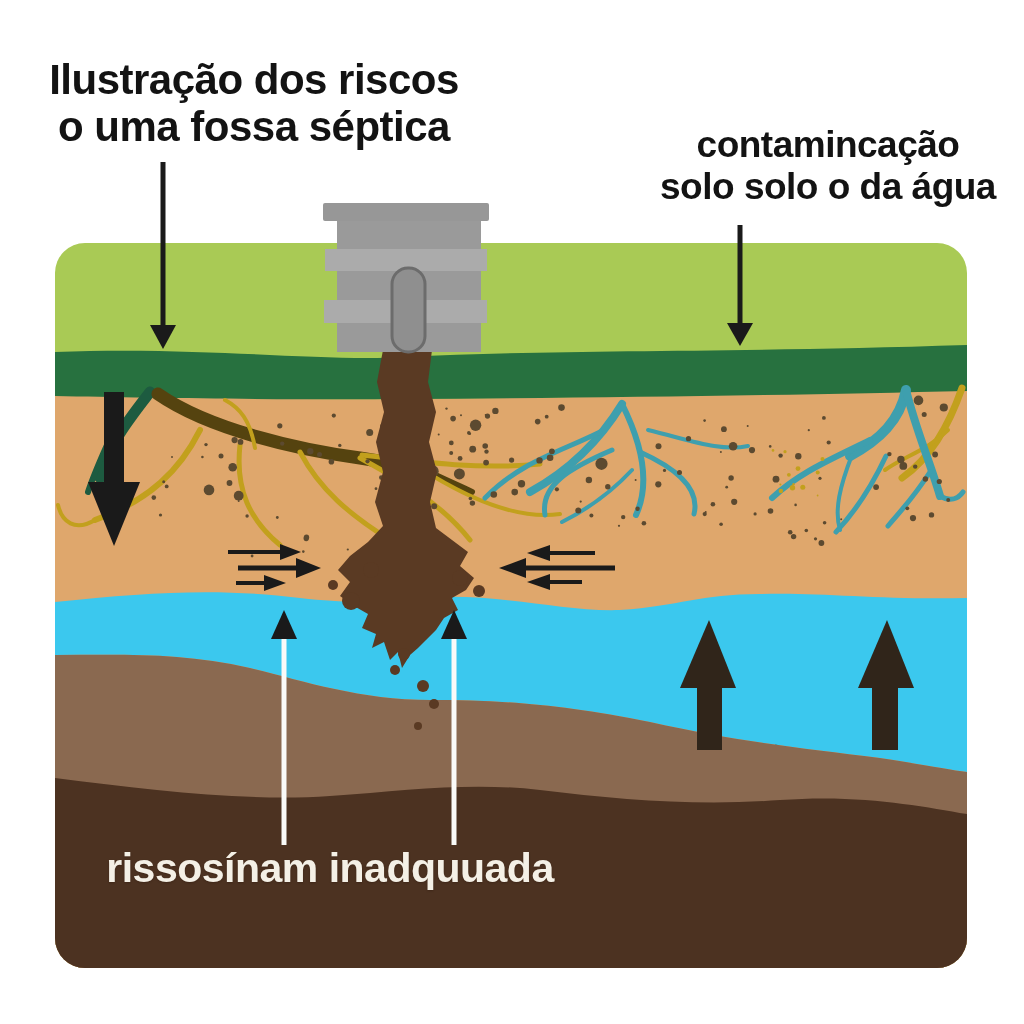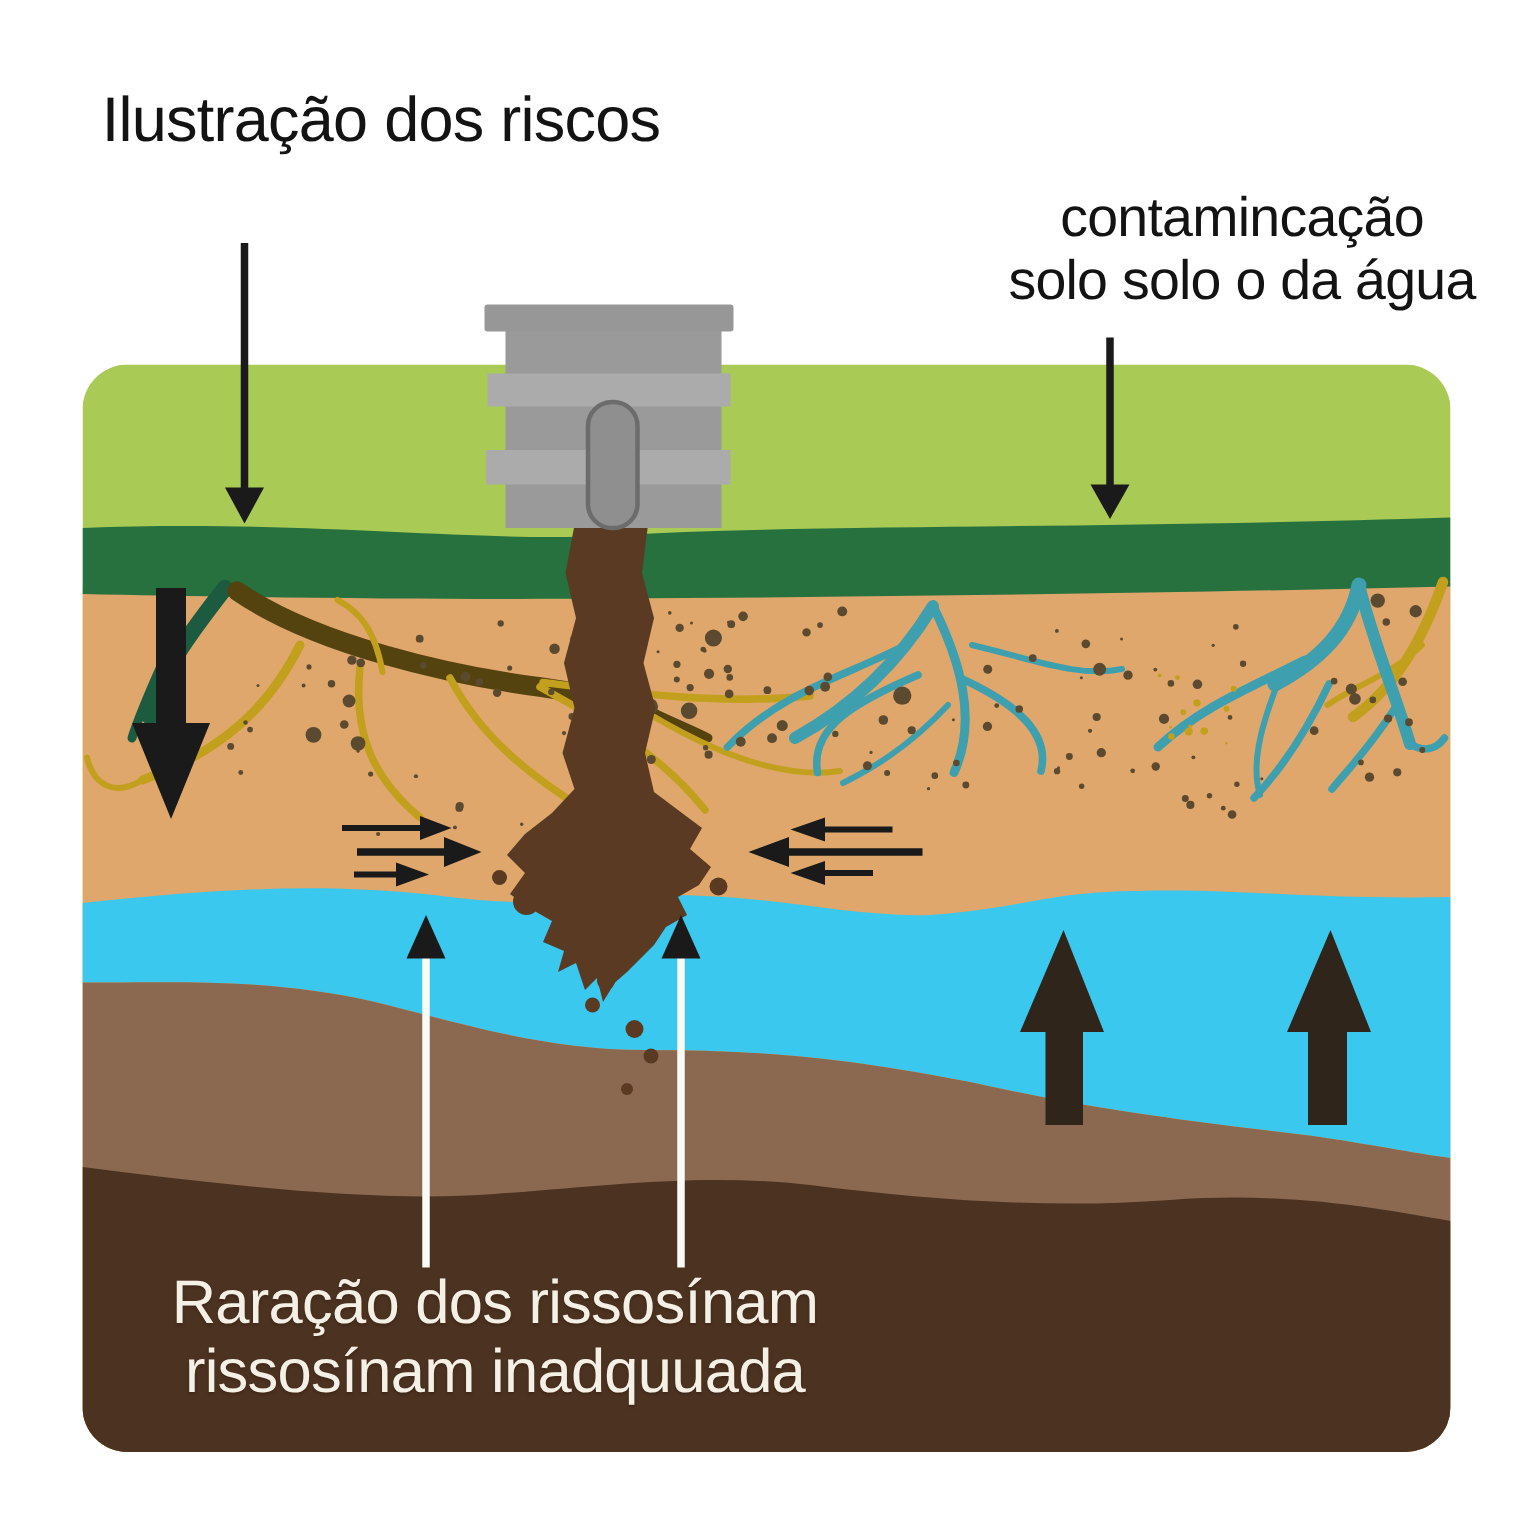--- a/index.html
+++ b/index.html
@@ -1,21 +1,21 @@
 <!DOCTYPE html>
 <html style="--sky: #A9CA55; --grass: #27713F; --soil: #DFA76C; --water: #3BC8EE; --midsoil: #8A6950; --deepsoil: #4C3221; --plume: #5A3A23; --tankBody: #9A9A9A; --tankBand: #ABABAB; --tankCap: #979797; --pillFill: #8F8F8F; --pillStroke: #6C6C6C; --arrowBlack: #1A1A1A; --arrowDark: #30251A; --stemWhite: #FAFAF8; --rootTeal: #3E9FAE; --rootYellow: #C2A01D; --rootOlive: #55430F; --rootDarkTeal: #1D5B40; --textDark: #131313; --textLight: #F4F0E6; --speckSoil: #5C4A30; --speckWater: #1F5F6E; --speckYellow: #C2A01D;"><head>
 <meta charset="utf-8">
 <style>
   html,body{margin:0;padding:0;}
   body{
     width:1024px;height:1024px;position:relative;overflow:hidden;
     background:#ffffff;
     font-family:"Liberation Sans", sans-serif;
   }
-  .txt{position:absolute;font-weight:400;text-align:center;letter-spacing:-0.5px;}
+  .txt{position:absolute;font-weight:700;text-align:center;letter-spacing:-0.5px;}
   #title{left:28px;top:56px;width:452px;font-size:42px;line-height:1.13;color:var(--textDark,#131313);}
   #labelTR{left:628px;top:124px;width:400px;font-size:37px;line-height:1.14;color:var(--textDark,#131313);}
   #caption{left:58px;top:846px;width:544px;font-size:41px;line-height:1.12;color:var(--textLight,#F4F0E6);
            text-shadow:0 1px 2px rgba(40,20,10,.35);}
   svg{position:absolute;left:0;top:0;}
   .c-sky{fill:var(--sky,#A9CA55);}
   .c-grass{fill:var(--grass,#27713F);}
   .c-soil{fill:var(--soil,#DFA76C);}
   .c-water{fill:var(--water,#3BC8EE);}
   .c-mid{fill:var(--midsoil,#8A6950);}
@@ -362,23 +362,23 @@
     <polygon class="c-black" points="150,325 176,325 163,349"></polygon>
   </g>
   <g>
     <line class="s-black" stroke-width="5" x1="740" y1="225" x2="740" y2="325"></line>
     <polygon class="c-black" points="727,323 753,323 740,346"></polygon>
   </g>
 </svg>
 
 <div class="txt" id="title">
   <div>Ilustração dos riscos</div>
+  <div>o uma fossa séptica</div>
 </div>
 
 <div class="txt" id="labelTR">
   <div>contamincação</div>
   <div>solo solo o da água</div>
 </div>
 
 <div class="txt" id="caption">
-  <div>Raração dos rissosínam</div>
   <div>rissosínam inadquuada</div>
 </div>
 
 </body></html>

